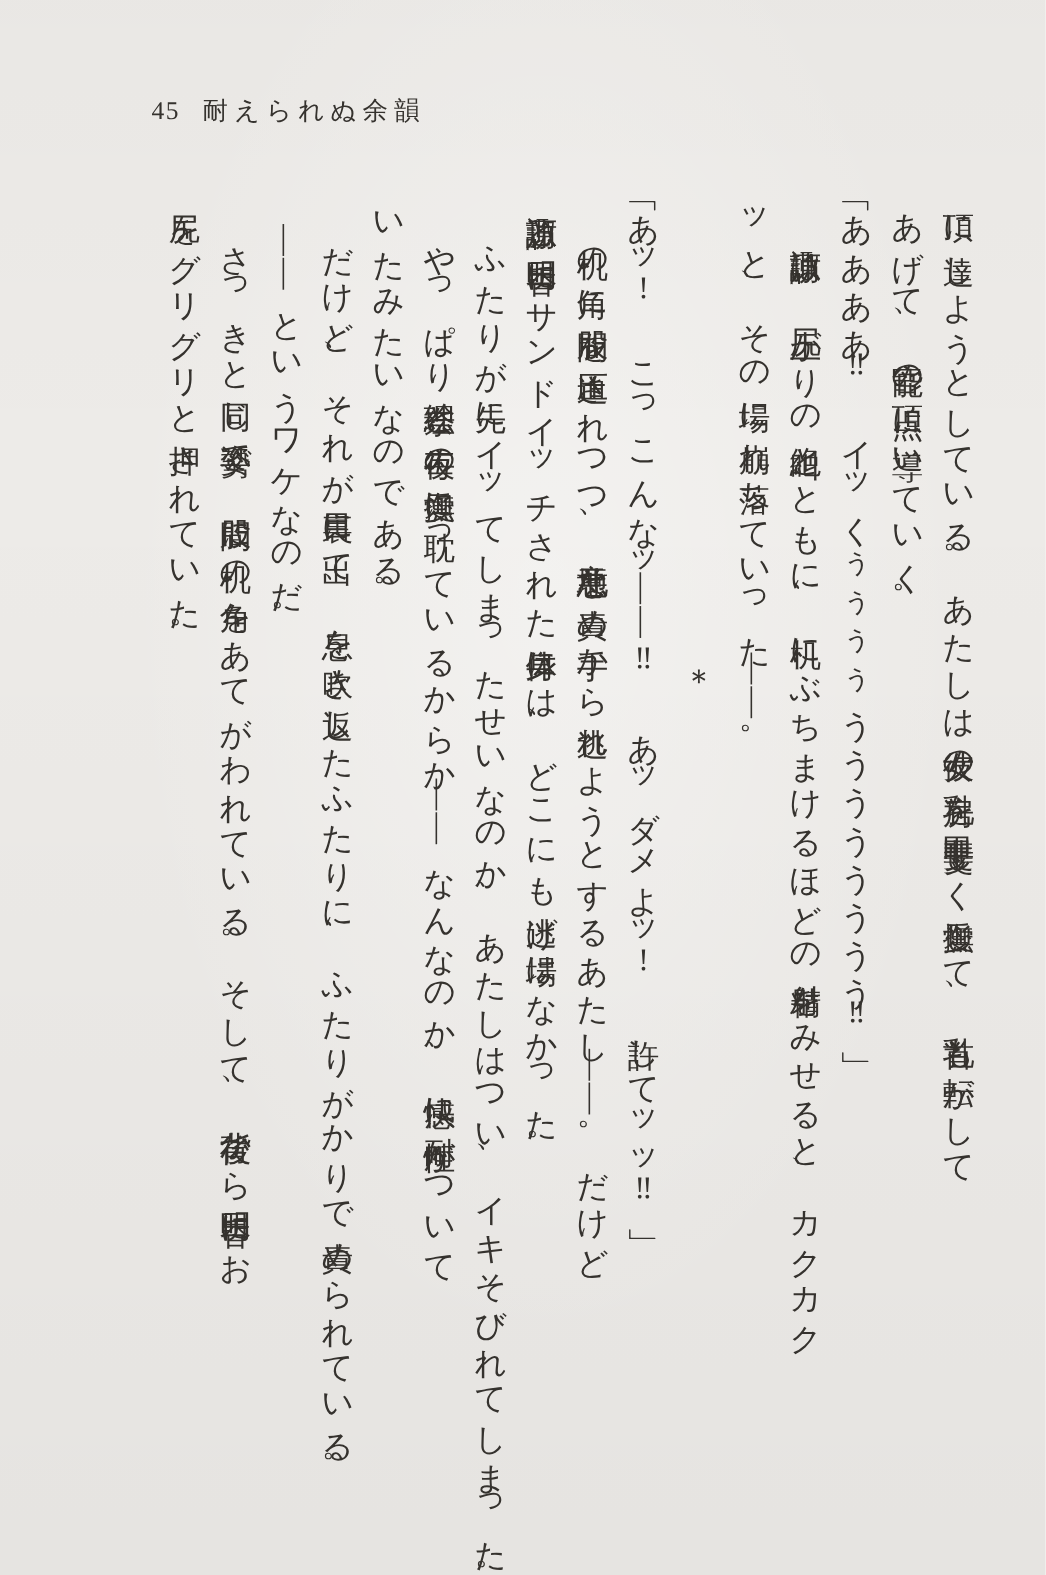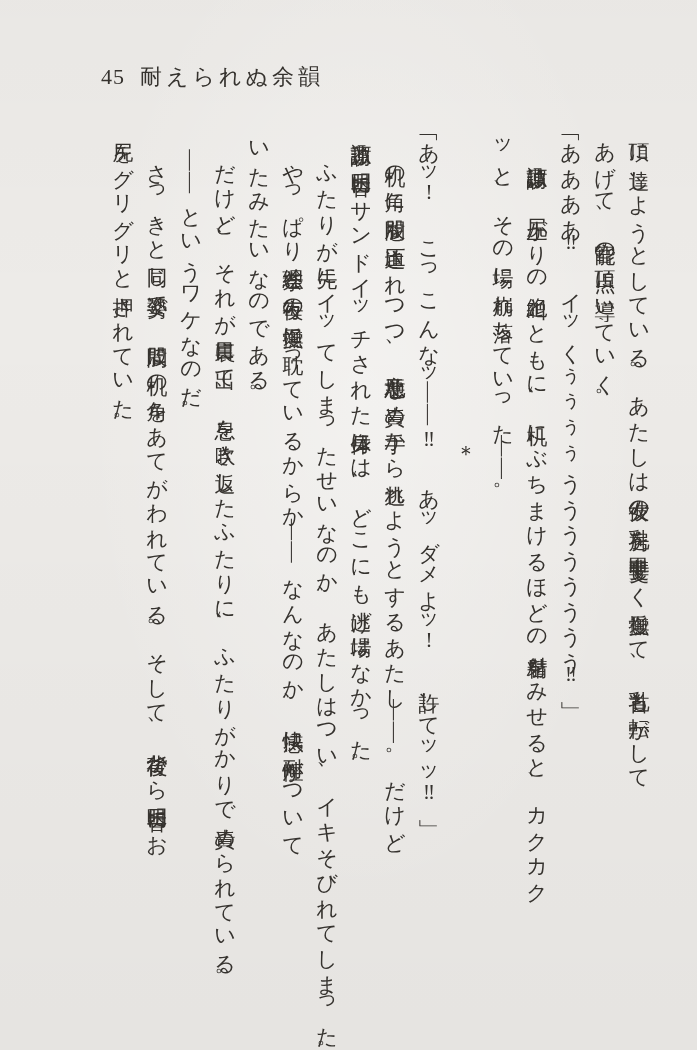--- a/index.html
+++ b/index.html
@@ -27,21 +27,21 @@
     background:
       radial-gradient(ellipse at 52% 38%, rgba(255,255,255,0.35) 0%, rgba(255,255,255,0) 55%),
       linear-gradient(180deg, rgba(0,0,0,0.015) 0%, rgba(0,0,0,0) 30%, rgba(0,0,0,0.03) 100%);
   }
 
   
   .running-head {
     position: absolute;
     top: 62px;
     left: 101px;
-    font-size: 22px;
+    font-size: 17px;
     white-space: nowrap;
     z-index: 2;
   }
   .pagenum {
     display: inline-block;
     margin-right: 15px;
     letter-spacing: 1px;
   }
   .chapter {
     display: inline-block;

